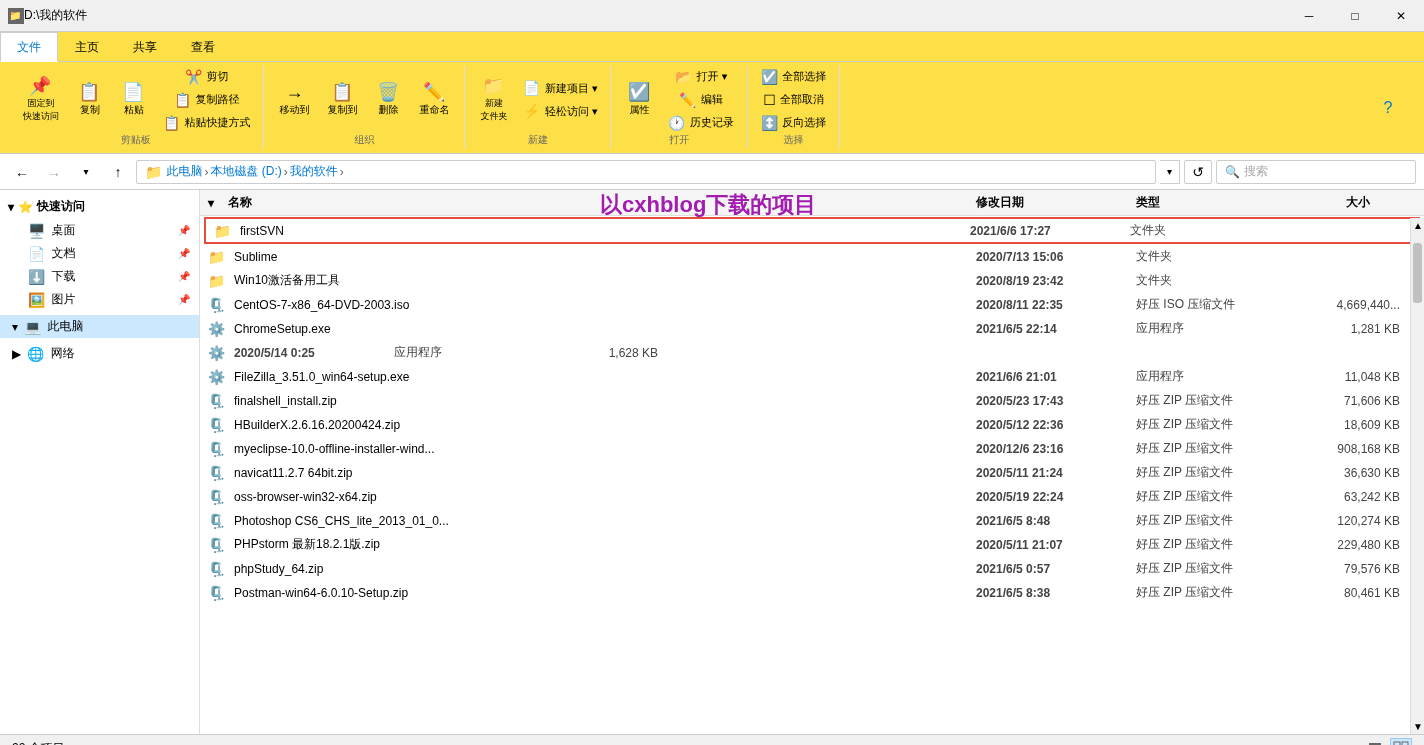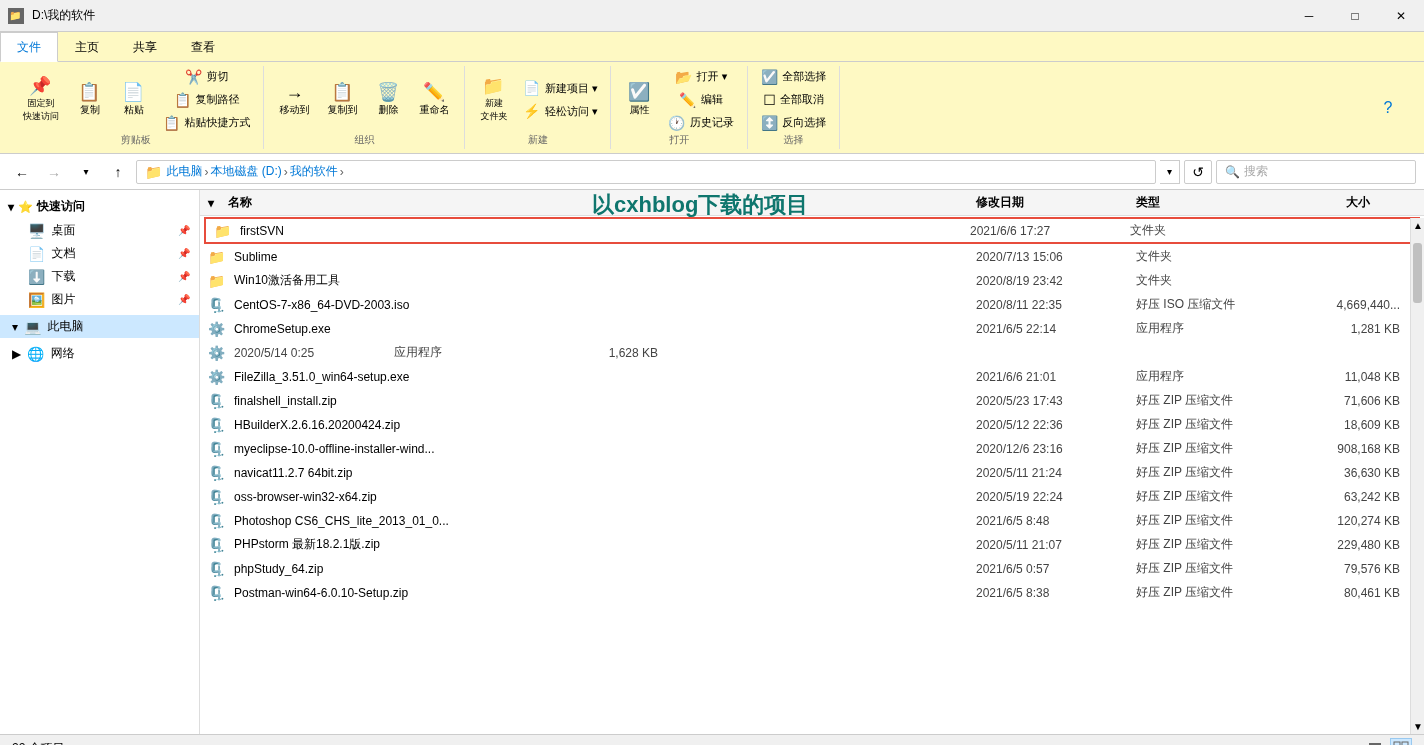--- a/index.html
+++ b/index.html
@@ -9,26 +9,26 @@
     .title-bar {
       background: #f0f0f0;
       height: 32px;
       display: flex;
       align-items: center;
       padding: 0 8px;
       border-bottom: 1px solid #ccc;
       position: relative;
     }
     .title-bar-icon { width: 16px; height: 16px; background: #666; display: flex; align-items: center; justify-content: center; font-size: 10px; }
-    .title-bar-text { margin-left: 8px; font-size: 12px; }
+    .title-bar-text { margin-left: 0; font-size: 12px; }
     .title-bar-controls { position: absolute; right: 0; top: 0; display: flex; }
     .title-btn { width: 46px; height: 32px; display: flex; align-items: center; justify-content: center; font-size: 12px; cursor: pointer; }
 
     
-    .ribbon { background: #fef9c3; border-bottom: 1px solid #ccc; }
+    .ribbon { background: #fde047; border-bottom: 1px solid #ccc; }
     .ribbon-tabs { display: flex; height: 30px; border-bottom: 1px solid #ccc; }
     .ribbon-tab {
       padding: 0 16px;
       display: flex;
       align-items: center;
       font-size: 12px;
       cursor: pointer;
       border: 1px solid transparent;
       margin-bottom: -1px;
     }
@@ -150,41 +150,41 @@
       position: relative;
     }
     .file-list-header .col-chevron { width: 20px; }
     .col-name { flex: 1; min-width: 300px; }
     .col-date { width: 160px; }
     .col-type { width: 180px; }
     .col-size { width: 100px; text-align: center; padding-right: 16px; }
 
     .annotation-text {
       position: absolute;
-      left: 392px;
+      left: 400px;
       top: 0;
       font-size: 22px;
       font-weight: bold;
-      color: #0f766e;
+      color: #a21caf;
       white-space: nowrap;
       pointer-events: none;
     }
 
     .file-list { flex: 1; overflow-y: auto; }
     .file-item {
       display: flex;
       align-items: center;
       padding: 3px 8px;
       font-size: 12px;
       cursor: pointer;
       border-bottom: 1px solid transparent;
     }
     .file-icon { font-size: 14px; margin-right: 6px; min-width: 20px; }
     .file-name { flex: 1; min-width: 300px; overflow: hidden; text-overflow: ellipsis; white-space: nowrap; }
-    .file-date { width: 160px; color: #444; }
+    .file-date { width: 160px; color: #444; font-weight: bold; }
     .file-type { width: 180px; color: #444; }
     .file-size { width: 100px; text-align: right; padding-right: 16px; color: #444; }
 
     
     .status-bar {
       height: 28px;
       background: #f0f0f0;
       border-top: 1px solid #ccc;
       display: flex;
       align-items: center;

